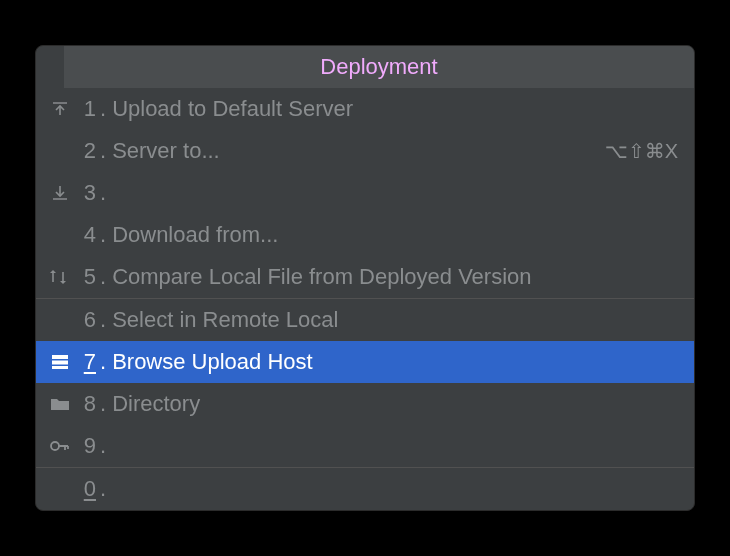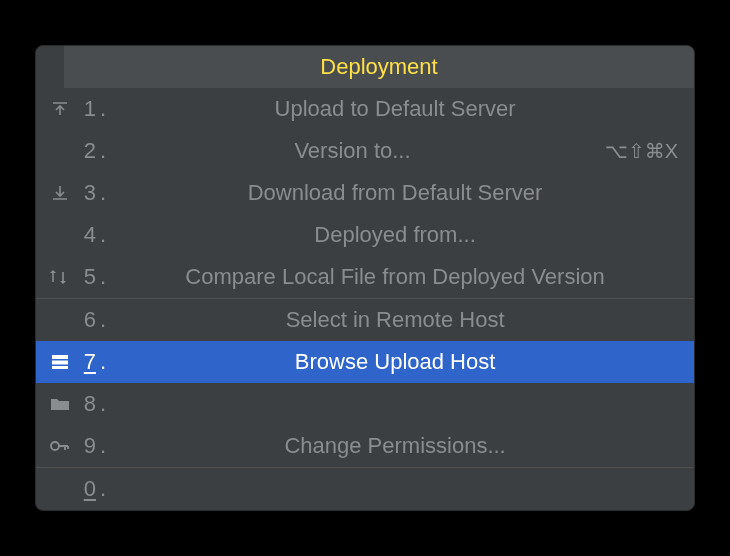--- a/index.html
+++ b/index.html
@@ -15,21 +15,21 @@
     .menu {
       width: 660px;
       background: #3c3f41;
       border-radius: 8px;
       overflow: hidden;
       box-shadow: 0 8px 24px rgba(0,0,0,0.5);
       border: 1px solid #2b2b2b;
     }
     .menu-title {
       background: #4a4d4f;
-      color: #fde047;
+      color: #f0abfc;
       text-align: center;
       font-size: 22px;
       padding: 8px 0;
       font-weight: 400;
       margin-left: 28px;
     }
     .menu-item {
       display: flex;
       align-items: center;
       height: 42px;
@@ -57,21 +57,20 @@
     }
     .menu-item .mnemonic.underlined {
       text-decoration: underline;
       text-underline-offset: 3px;
     }
     .menu-item .dot {
       margin-right: 6px;
     }
     .menu-item .label {
       flex: 1;
-      text-align: center;
     }
     .menu-item .shortcut {
       color: #8a8d8f;
       font-size: 20px;
       margin-left: 12px;
     }
     .separator {
       height: 1px;
       background: #515151;
       margin: 0;
@@ -93,60 +92,59 @@
           </svg>
         </span>
         <span class="mnemonic">1</span>
         <span class="dot">.</span>
         <span class="label">Upload to Default Server</span>
       </div>
       <div class="menu-item">
         <span class="icon"></span>
         <span class="mnemonic">2</span>
         <span class="dot">.</span>
-        <span class="label">Version to...</span>
+        <span class="label">Server to...</span>
         <span class="shortcut">⌥⇧⌘X</span>
       </div>
       <div class="menu-item">
         <span class="icon">
           <svg width="18" height="18" viewBox="0 0 18 18">
             <line x1="2" y1="15" x2="16" y2="15" stroke="#8a8d8f" stroke-width="1.6"></line>
             <line x1="9" y1="2" x2="9" y2="11" stroke="#8a8d8f" stroke-width="1.6"></line>
             <polyline points="5,8 9,12 13,8" fill="none" stroke="#8a8d8f" stroke-width="1.6"></polyline>
           </svg>
         </span>
         <span class="mnemonic">3</span>
         <span class="dot">.</span>
-        <span class="label">Download from Default Server</span>
       </div>
       <div class="menu-item">
         <span class="icon"></span>
         <span class="mnemonic">4</span>
         <span class="dot">.</span>
-        <span class="label">Deployed from...</span>
+        <span class="label">Download from...</span>
       </div>
       <div class="menu-item">
         <span class="icon">
           <svg width="20" height="16" viewBox="0 0 20 16">
             <polygon points="0,4 6,4 3,1" fill="#8a8d8f"></polygon>
             <line x1="3" y1="4" x2="3" y2="13" stroke="#8a8d8f" stroke-width="1.6"></line>
             <polygon points="10,12 16,12 13,15" fill="#8a8d8f"></polygon>
             <line x1="13" y1="12" x2="13" y2="3" stroke="#8a8d8f" stroke-width="1.6"></line>
           </svg>
         </span>
         <span class="mnemonic">5</span>
         <span class="dot">.</span>
         <span class="label">Compare Local File from Deployed Version</span>
       </div>
       <div class="separator"></div>
       <div class="menu-item">
         <span class="icon"></span>
         <span class="mnemonic">6</span>
         <span class="dot">.</span>
-        <span class="label">Select in Remote Host</span>
+        <span class="label">Select in Remote Local</span>
       </div>
       <div class="menu-item selected">
         <span class="icon">
           <svg width="18" height="16" viewBox="0 0 18 16">
             <rect x="1" y="1" width="16" height="4" fill="#ffffff"></rect>
             <rect x="1" y="6.5" width="16" height="4" fill="#ffffff"></rect>
             <rect x="1" y="12" width="16" height="3" fill="#ffffff"></rect>
           </svg>
         </span>
         <span class="mnemonic underlined">7</span>
@@ -154,33 +152,33 @@
         <span class="label">Browse Upload Host</span>
       </div>
       <div class="menu-item">
         <span class="icon">
           <svg width="20" height="16" viewBox="0 0 20 16">
             <path d="M1 3 L7 3 L9 5 L19 5 L19 14 L1 14 Z" fill="#8a8d8f"></path>
           </svg>
         </span>
         <span class="mnemonic">8</span>
         <span class="dot">.</span>
+        <span class="label">Directory</span>
       </div>
       <div class="menu-item">
         <span class="icon">
           <svg width="20" height="14" viewBox="0 0 20 14">
             <circle cx="5" cy="7" r="4" fill="none" stroke="#8a8d8f" stroke-width="1.8"></circle>
             <line x1="9" y1="7" x2="18" y2="7" stroke="#8a8d8f" stroke-width="1.8"></line>
             <line x1="15" y1="7" x2="15" y2="11" stroke="#8a8d8f" stroke-width="1.8"></line>
             <line x1="18" y1="7" x2="18" y2="10" stroke="#8a8d8f" stroke-width="1.8"></line>
           </svg>
         </span>
         <span class="mnemonic">9</span>
         <span class="dot">.</span>
-        <span class="label">Change Permissions...</span>
       </div>
       <div class="separator"></div>
       <div class="menu-item">
         <span class="icon"></span>
         <span class="mnemonic underlined">0</span>
         <span class="dot">.</span>
       </div>
     </div>
 </div>
 

